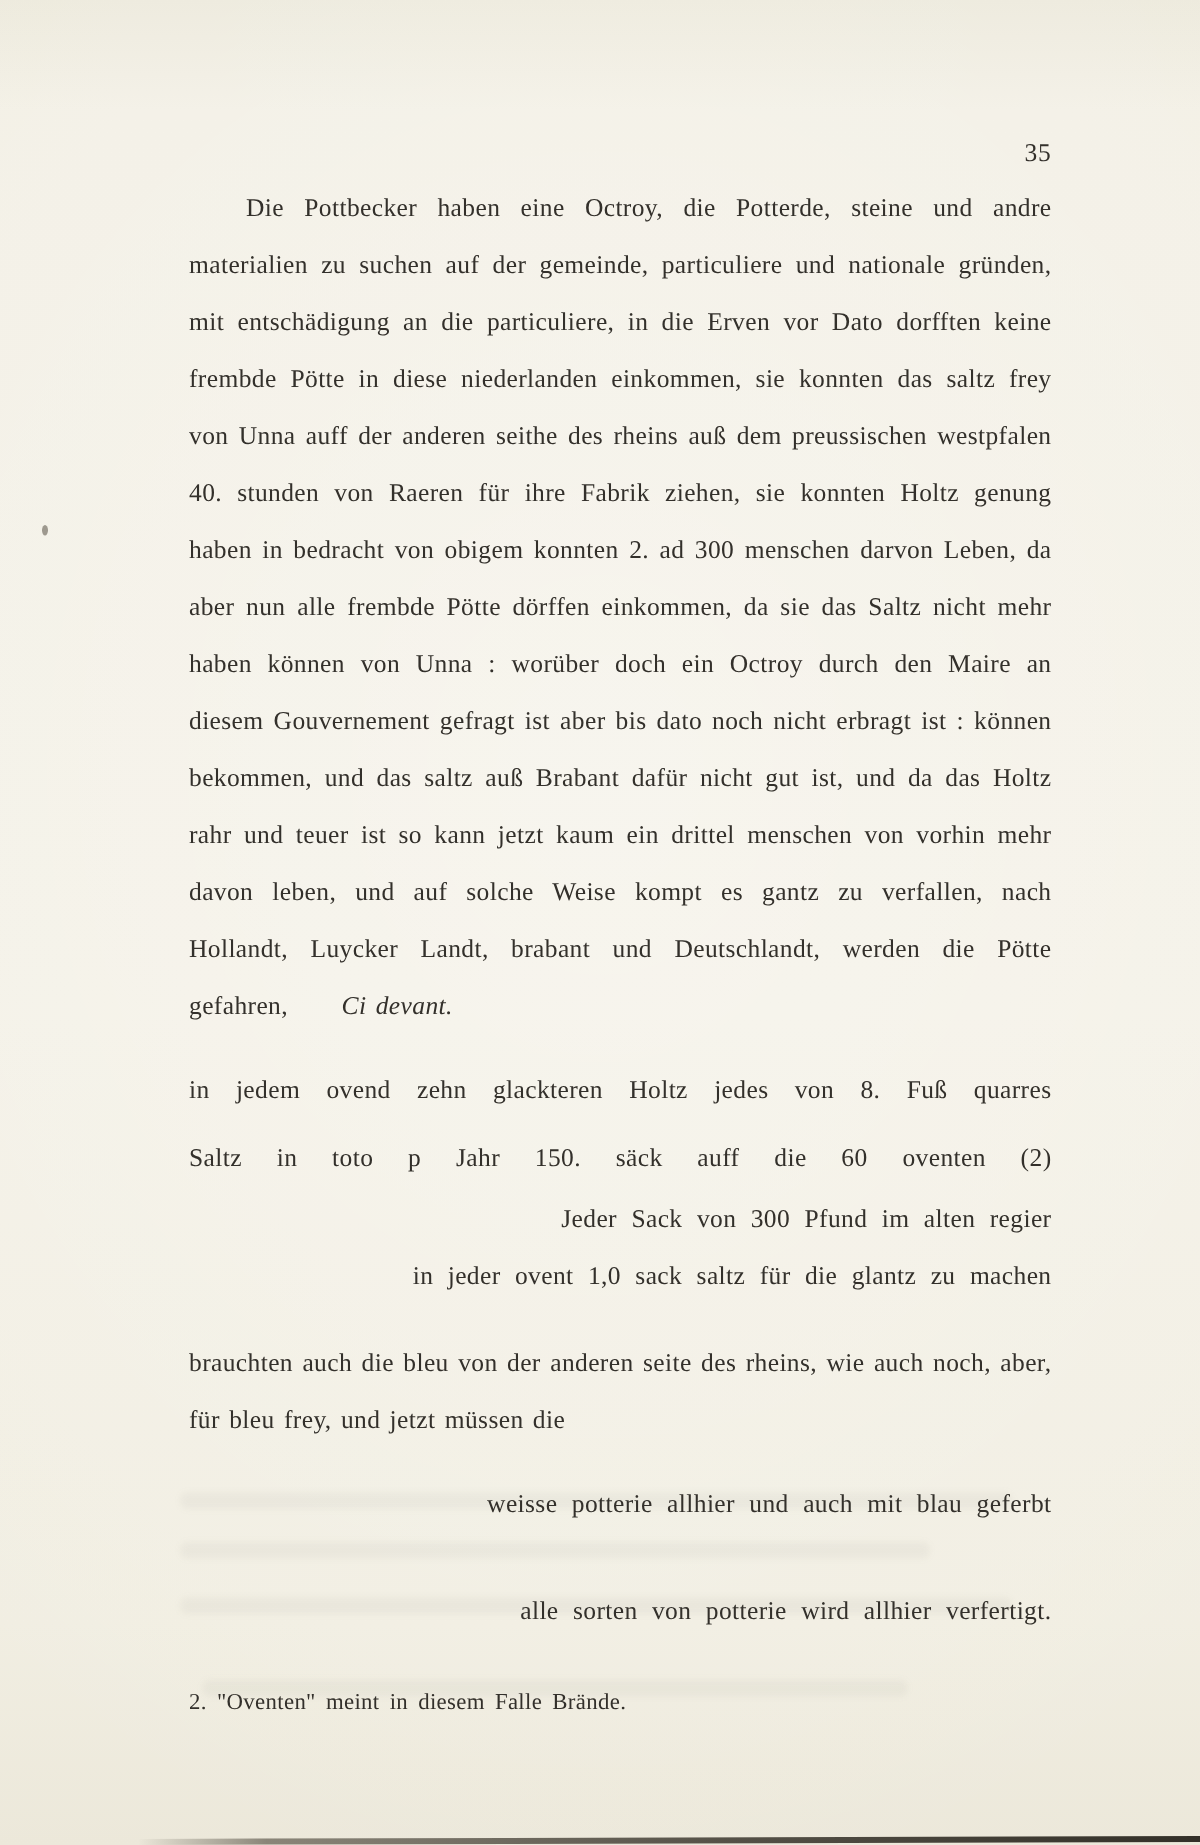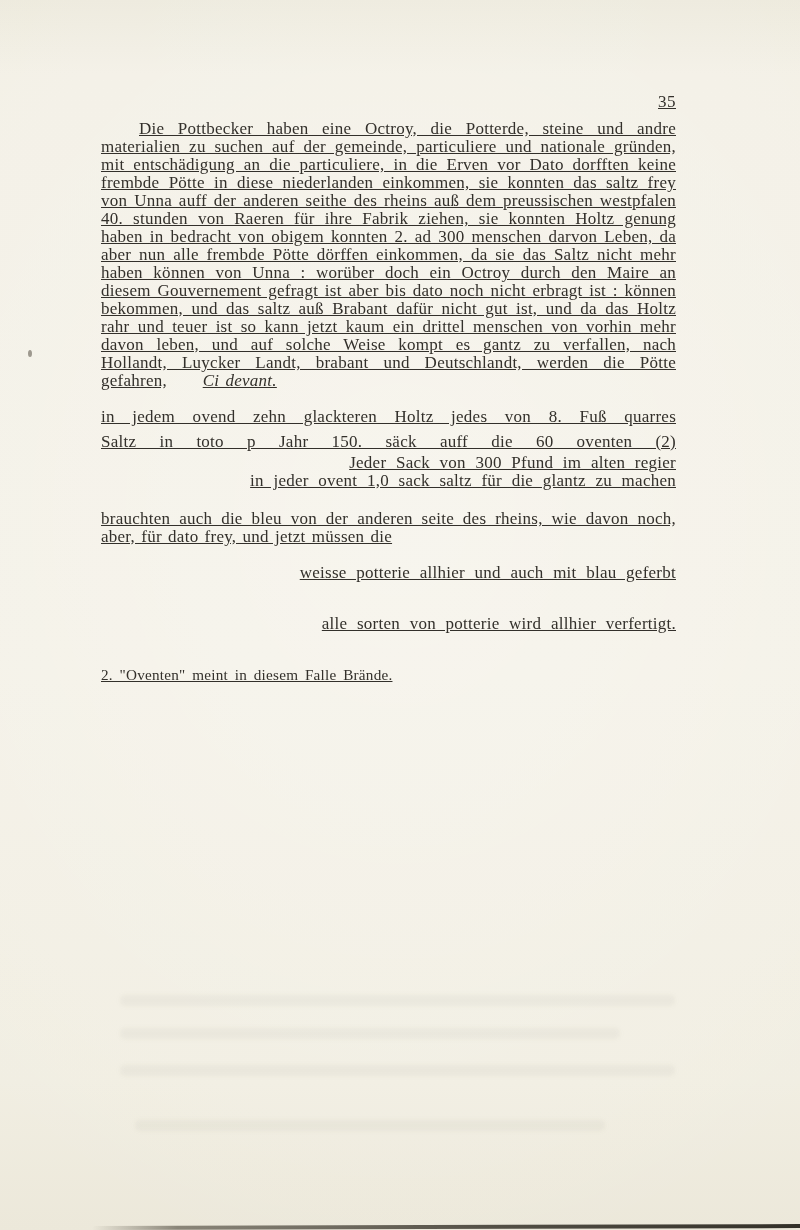--- a/index.html
+++ b/index.html
@@ -14,35 +14,34 @@
   }
   .paper {
     position: absolute;
     inset: 0;
     background:
       radial-gradient(ellipse 120% 90% at 50% 42%, rgba(255,255,255,0.30), rgba(255,255,255,0) 70%),
       linear-gradient(180deg, #edeadd 0%, #f3f0e6 6%, #f4f1e7 55%, #f1eee2 88%, #ece8da 100%);
   }
   .text-block {
     position: absolute;
-    left: 101px;
+    left: 126px;
     top: 90px;
     width: 575px;
-    text-decoration: underline;
   }
   .page-number {
     font-size: 17px;
     line-height: 24px;
     text-align: right;
     letter-spacing: 0.5px;
   }
   p {
     margin: 0;
     font-size: 17px;
-    line-height: 18px;
+    line-height: 38px;
     letter-spacing: 0.015em;
   }
   .j  { text-align: justify; word-spacing: 0.10em; }
   .jf { text-align: justify; text-align-last: justify; word-spacing: 0.10em; }
   .short { text-align: right; word-spacing: 0.30em; }
   .indent { text-indent: 38px; }
   .italic { font-style: italic; margin-left: 2.1em; }
   .mt-p1 { margin-top: 6px; }
   .mt-p2 { margin-top: 18px; }
   .mt-p3 { margin-top: 7px; margin-bottom: 3px; }
@@ -110,21 +109,21 @@
   <div class="page-number">35</div>
 
   <p class="j indent mt-p1"><span>Die Pottbecker haben eine Octroy, die Potterde, steine und andre materialien zu suchen auf der gemeinde, particuliere und nationale gründen, mit entschädigung an die particuliere, in die Erven vor Dato dorfften keine frembde Pötte in diese niederlanden einkommen, sie konnten das saltz frey von Unna auff der anderen seithe des rheins auß dem preussischen westpfalen 40. stunden von Raeren für ihre Fabrik ziehen, sie konnten Holtz genung haben in bedracht von obigem konnten 2. ad 300 menschen darvon Leben, da aber nun alle frembde Pötte dörffen einkommen, da sie das Saltz nicht mehr haben können von Unna : worüber doch ein Octroy durch den Maire an diesem Gouvernement gefragt ist aber bis dato noch nicht erbragt ist : können bekommen, und das saltz auß Brabant dafür nicht gut ist, und da das Holtz rahr und teuer ist so kann jetzt kaum ein drittel menschen von vorhin mehr davon leben, und auf solche Weise kompt es gantz zu verfallen, nach Hollandt, Luycker Landt, brabant und Deutschlandt, werden die Pötte gefahren,</span><span class="italic">Ci devant.</span></p>
 
   <p class="jf mt-p2">in jedem ovend zehn glackteren Holtz jedes von 8. Fuß quarres</p>
 
   <p class="jf mt-p3">Saltz in toto p Jahr 150. säck auff die 60 oventen (2)</p>
   <p class="short">Jeder Sack von 300 Pfund im alten regier</p>
   <p class="short">in jeder ovent 1,0 sack saltz für die glantz zu machen</p>
 
-  <p class="j mt-p4">brauchten auch die bleu von der anderen seite des rheins, wie davon noch, aber, für dato frey, und jetzt müssen die</p>
+  <p class="j mt-p4">brauchten auch die bleu von der anderen seite des rheins, wie auch noch, aber, für bleu frey, und jetzt müssen die</p>
 
 
   <p class="short mt-p6">weisse potterie allhier und auch mit blau geferbt</p>
 
   <p class="short mt-p7">alle sorten von potterie wird allhier verfertigt.</p>
 
   <p class="footnote">2. "Oventen" meint in diesem Falle Brände.</p>
 
 </div>
 

